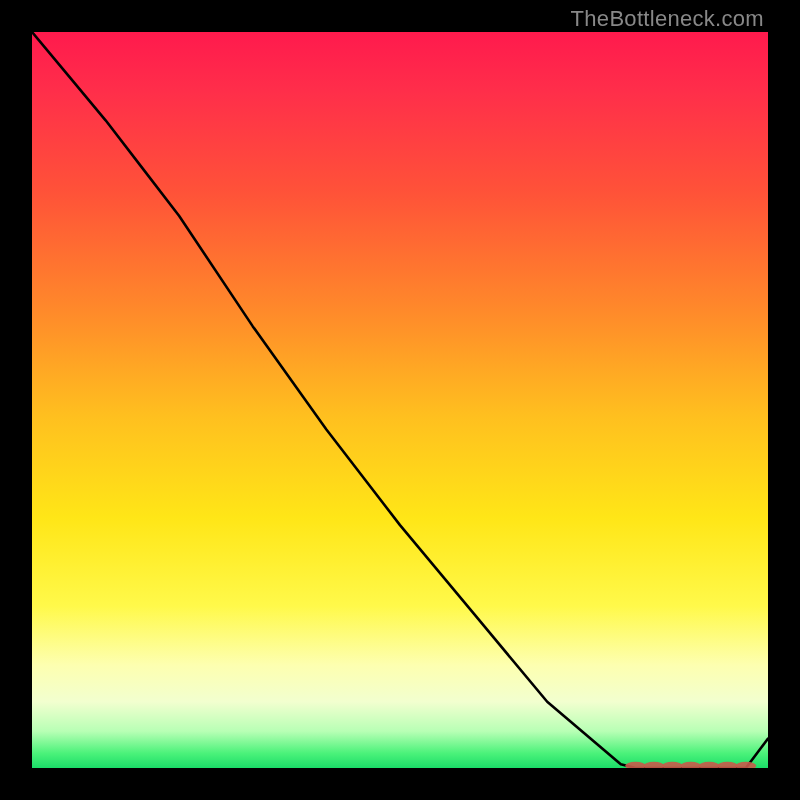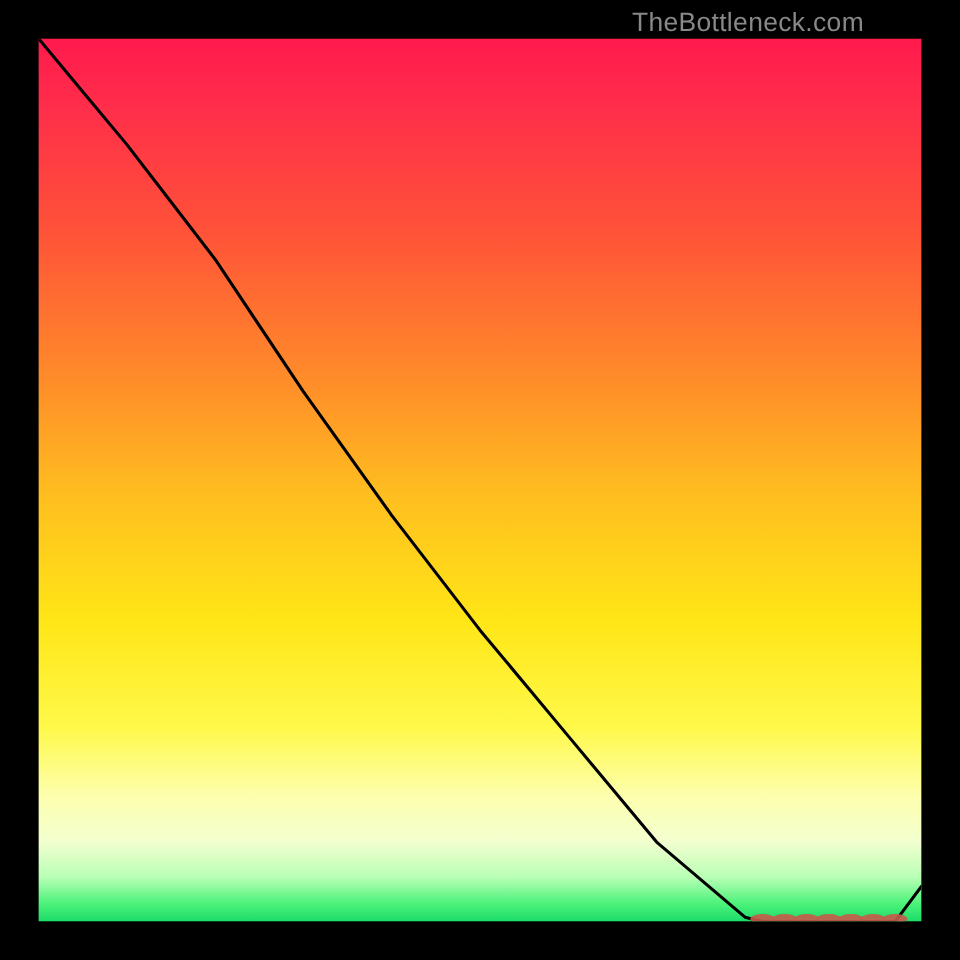--- a/index.html
+++ b/index.html
@@ -9,20 +9,21 @@
     height: 800px;
     background: #000;
     font-family: Arial, Helvetica, sans-serif;
     overflow: hidden;
   }
   .figure {
     position: relative;
     width: 732px;
     height: 800px;
     background: #000;
+    padding-left: 44px;
   }
   .attribution {
     position: absolute;
     top: 6px;
     right: 12px;
     font-size: 22px;
     color: #888;
     letter-spacing: 0.3px;
   }
   .plot-area {

